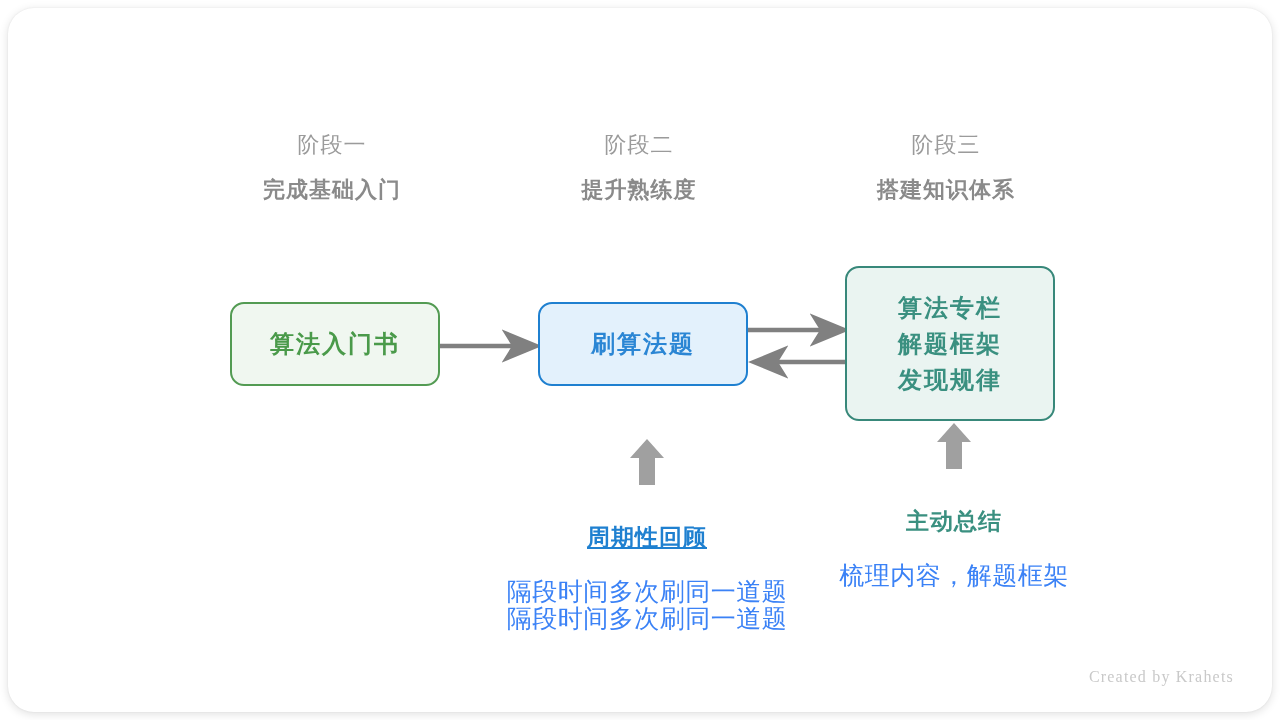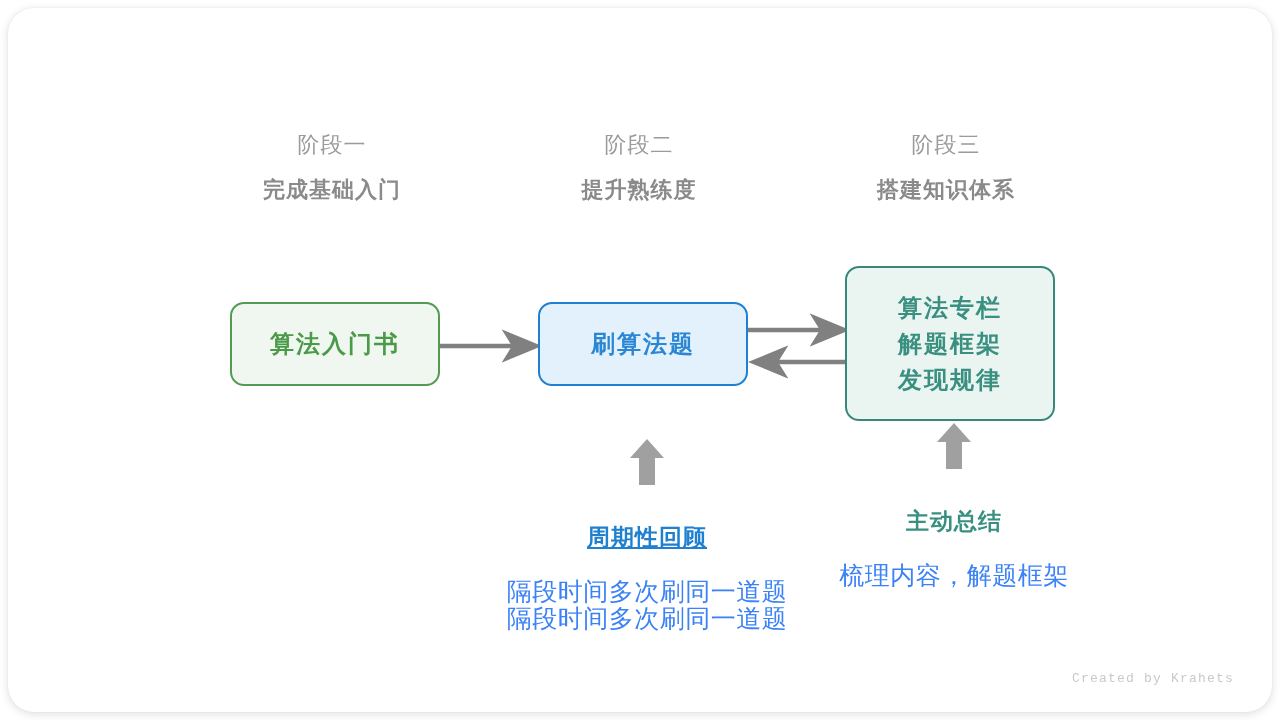--- a/index.html
+++ b/index.html
@@ -135,22 +135,22 @@
   #callout-review { left: 489px; top: 430px; }
   #callout-review .callout-title { color: #1f80d0; text-decoration: underline; }
   #callout-summary { left: 796px; top: 414px; }
   #callout-summary .callout-title { color: #3a9080; }
 
   
   #footer-credit {
     position: absolute;
     right: 38px;
     bottom: 26px;
-    font-family: Liberation Mono, monospace;
-    font-size: 13px;
+    font-family: Liberation Serif, serif;
+    font-size: 16px;
     color: #c9c9c9;
     letter-spacing: 1.2px;
   }
 </style>
 </head>
 <body>
 
 <div id="canvas-card">
   <div class="diagram">
 

